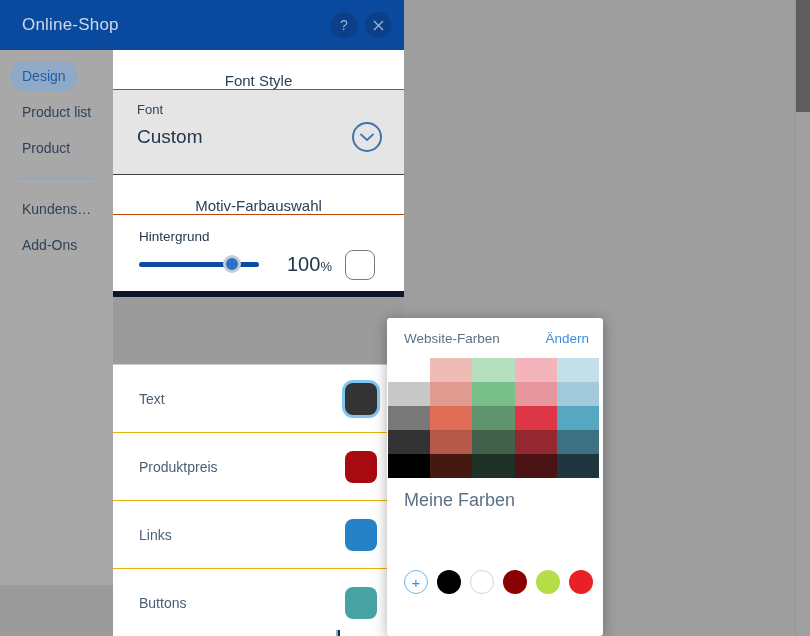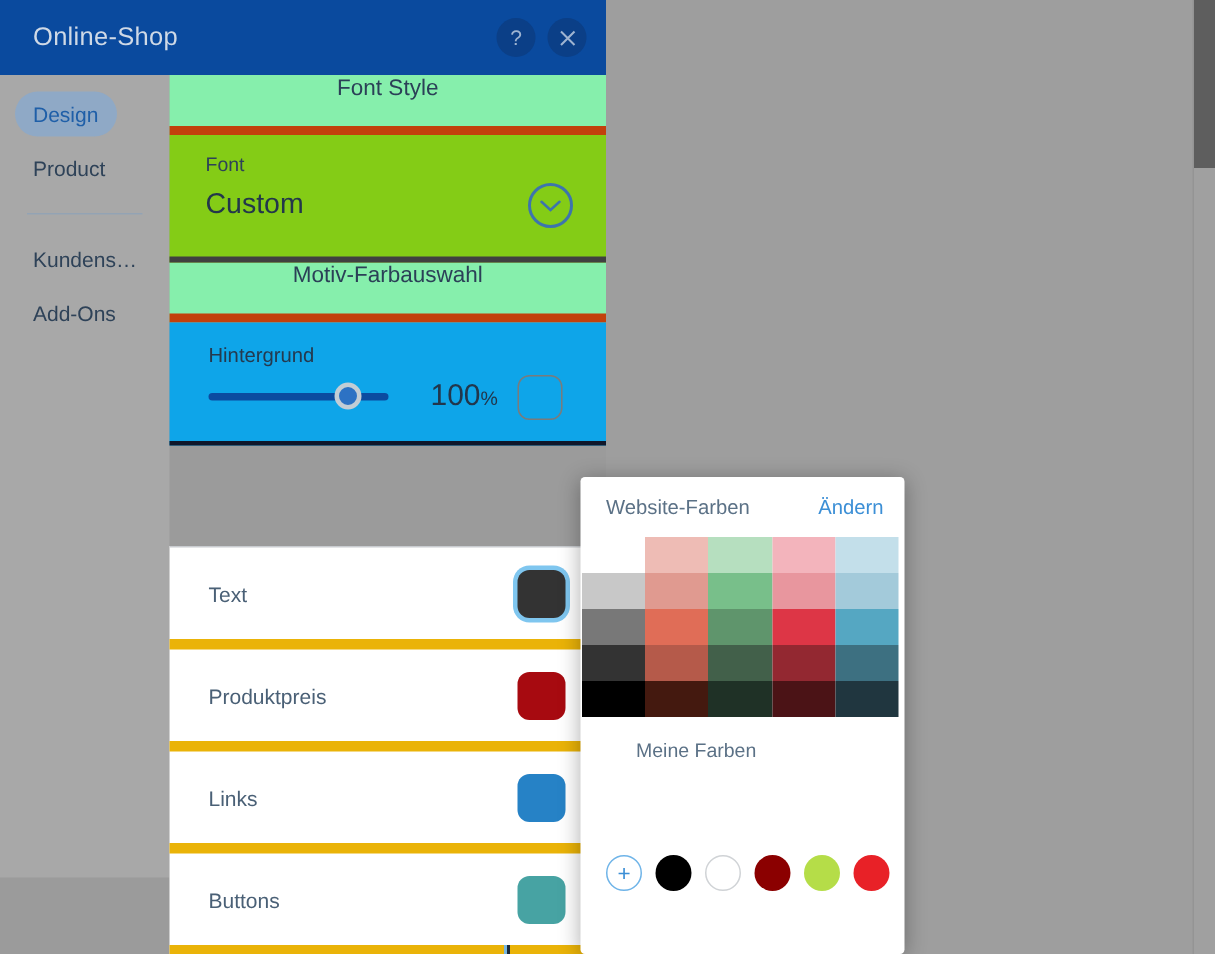--- a/index.html
+++ b/index.html
@@ -70,47 +70,47 @@
   }
   .nav-item .lbl { position: relative; z-index: 1; }
   .nav-sep {
     height: 1px; background: #93a3b4; margin: 12px 18px 12px 18px;
   }
 
   
   .panel { position: absolute; left: 113px; top: 0; width: 291px; }
 
   .section-head {
-    height: 40px; background: #86efac;
-    border-bottom: 6px solid #c2410c;
-    display: flex; align-items: flex-start; justify-content: center;
+    height: 40px; background: #ffffff;
+    border-bottom: 1px solid #c2410c;
+    display: flex; align-items: flex-end; justify-content: center;
     color: #2b4057; font-size: 15px;
   }
   .font-row {
-    height: 85px; background: #84cc16; position: relative;
-    border-bottom: 4px solid #404040;
+    height: 85px; background: #e5e5e5; position: relative;
+    border-bottom: 1px solid #404040;
   }
   .font-row .sub-label {
     position: absolute; left: 24px; top: 12px;
     font-size: 13px; color: #2e4258;
   }
   .font-row .value {
     position: absolute; left: 24px; top: 36px;
     font-size: 19px; color: #23374b;
   }
   .chev {
     position: absolute; right: 22px; top: 32px;
     width: 30px; height: 30px; border: 2px solid #3d74ad;
     border-radius: 50%; display: flex; align-items: center; justify-content: center;
     cursor: pointer;
   }
 
   .slider-row {
-    height: 82px; background: #0ea5e9; position: relative;
-    border-bottom: 3px solid #0f172a;
+    height: 82px; background: #ffffff; position: relative;
+    border-bottom: 6px solid #0f172a;
   }
   .slider-row .sub-label {
     position: absolute; left: 26px; top: 14px;
     font-size: 13.5px; color: #25394e;
   }
   .track {
     position: absolute; left: 26px; top: 47px;
     width: 120px; height: 5px; border-radius: 3px; background: #0b4ba0;
     cursor: pointer;
   }
@@ -129,21 +129,21 @@
     width: 30px; height: 30px; border-radius: 8px;
     border: 1px solid #7b7b7b; background: transparent; cursor: pointer;
   }
 
   
   .color-list {
     position: absolute; left: 113px; top: 314px; width: 291px; height: 272px;
     background: #ffffff; border-top: 1px solid #c9ccd0;
   }
   .color-row {
-    height: 68px; position: relative; border-bottom: 7px solid #eab308;
+    height: 68px; position: relative; border-bottom: 1px solid #eab308;
   }
   .color-row .name {
     position: absolute; left: 26px; top: 50%; transform: translateY(-50%);
     font-size: 14px; color: #4a6076;
   }
   .color-row .swatch {
     position: absolute; right: 27px; top: 50%; transform: translateY(-50%);
     width: 32px; height: 32px; border-radius: 8px; cursor: pointer;
   }
   .color-row .swatch.selected {
@@ -191,21 +191,21 @@
     display: grid; grid-template-columns: repeat(5, 1fr);
     width: 211px; margin-left: 1px;
   }
   .swatch-grid .cell { height: 24px; cursor: pointer; }
 
   .mine-head {
     height: 44px; position: relative;
   }
   .mine-head .mine-title {
     position: absolute; left: 17px; top: 50%; transform: translateY(-50%);
-    font-size: 13px; color: #5b7186; margin-left: 20px;
+    font-size: 18px; color: #5b7186;
   }
   .mine-row {
     position: absolute; left: 17px; top: 252px;
     display: flex; gap: 9px; align-items: center;
   }
   .dot {
     width: 24px; height: 24px; border-radius: 50%; cursor: pointer;
   }
   .dot.bordered { border: 1px solid #d0d3d6; }
   .dot.add {
@@ -238,20 +238,23 @@
         </svg>
       </div>
     </div>
 
     <div class="body-wrap">
 
       <div class="sidebar">
         <div class="nav-item active">
           <span class="pill"></span>
           <span class="lbl">Design</span>
+        </div>
+        <div class="nav-item">
+          <span class="lbl">Product list</span>
         </div>
         <div class="nav-item">
           <span class="lbl">Product</span>
         </div>
         <div class="nav-sep"></div>
         <div class="nav-item">
           <span class="lbl">Kundens…</span>
         </div>
         <div class="nav-item">
           <span class="lbl">Add-Ons</span>

